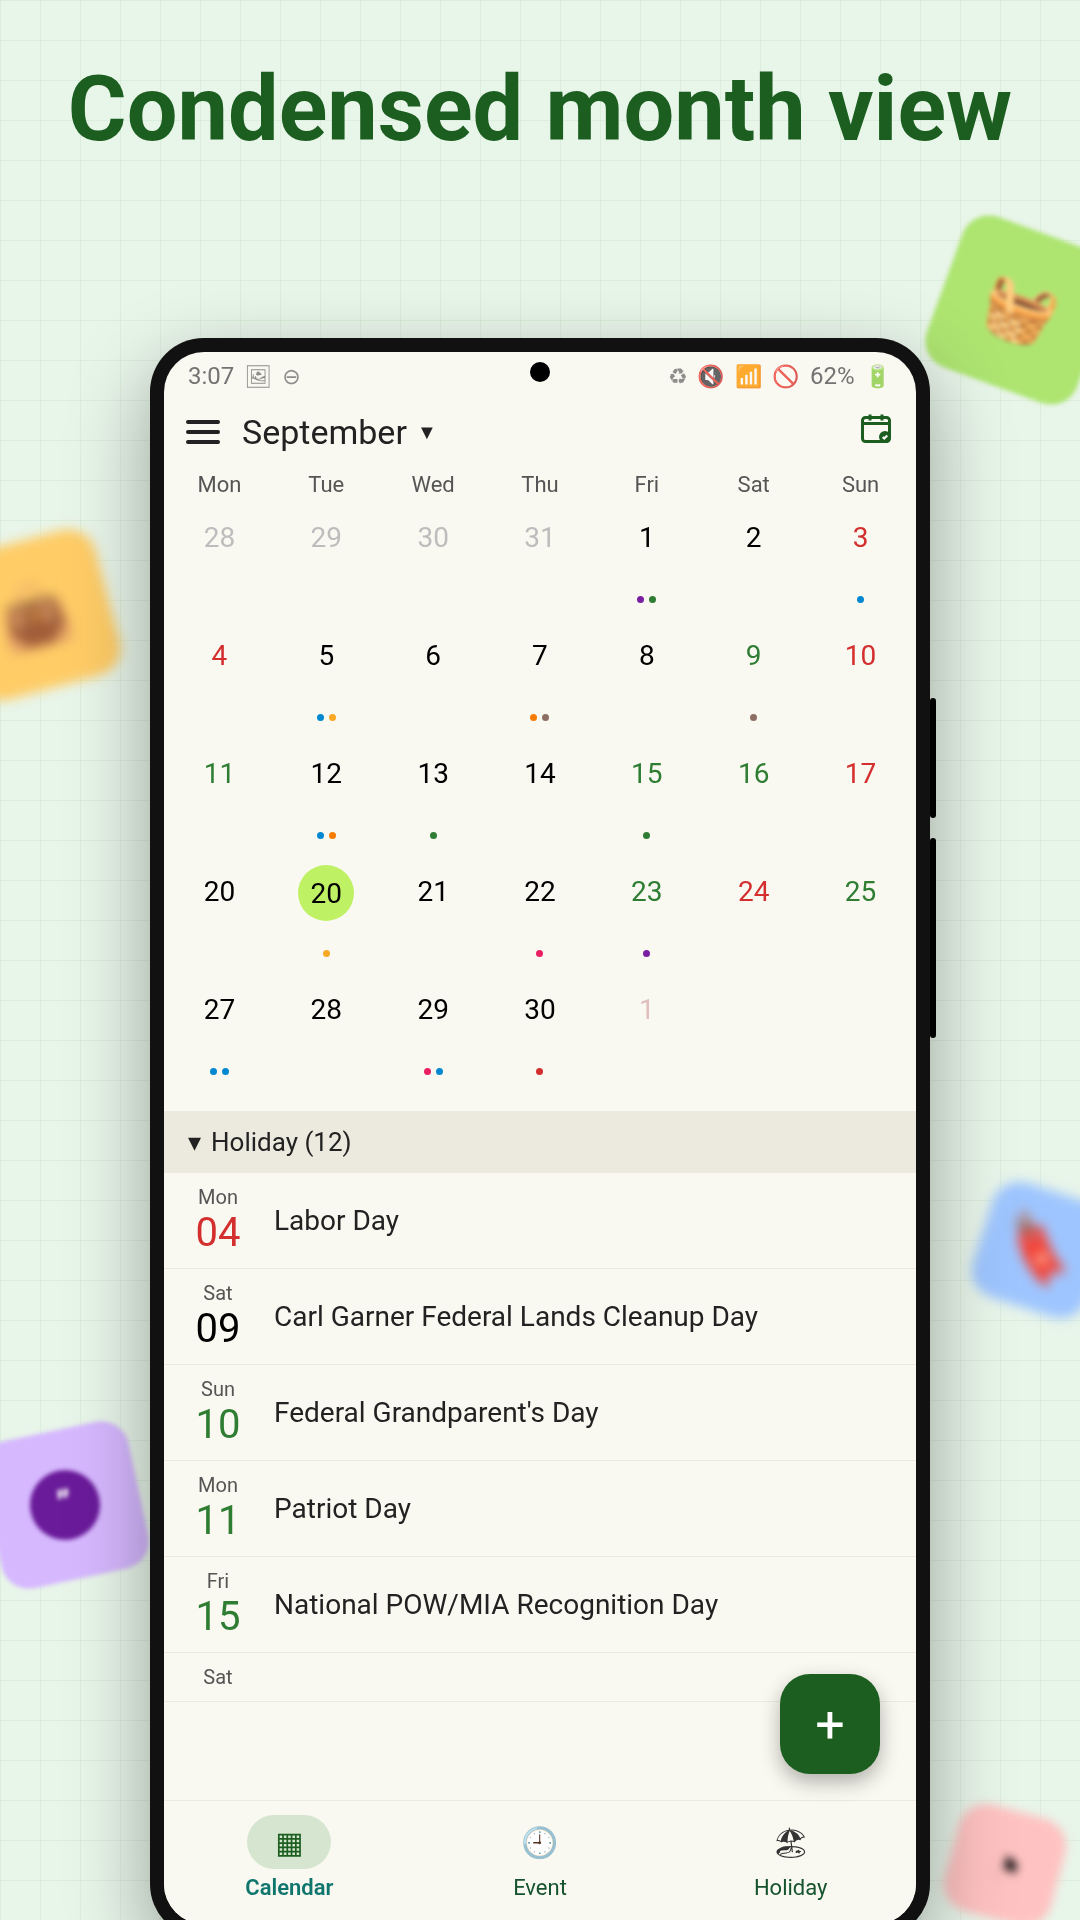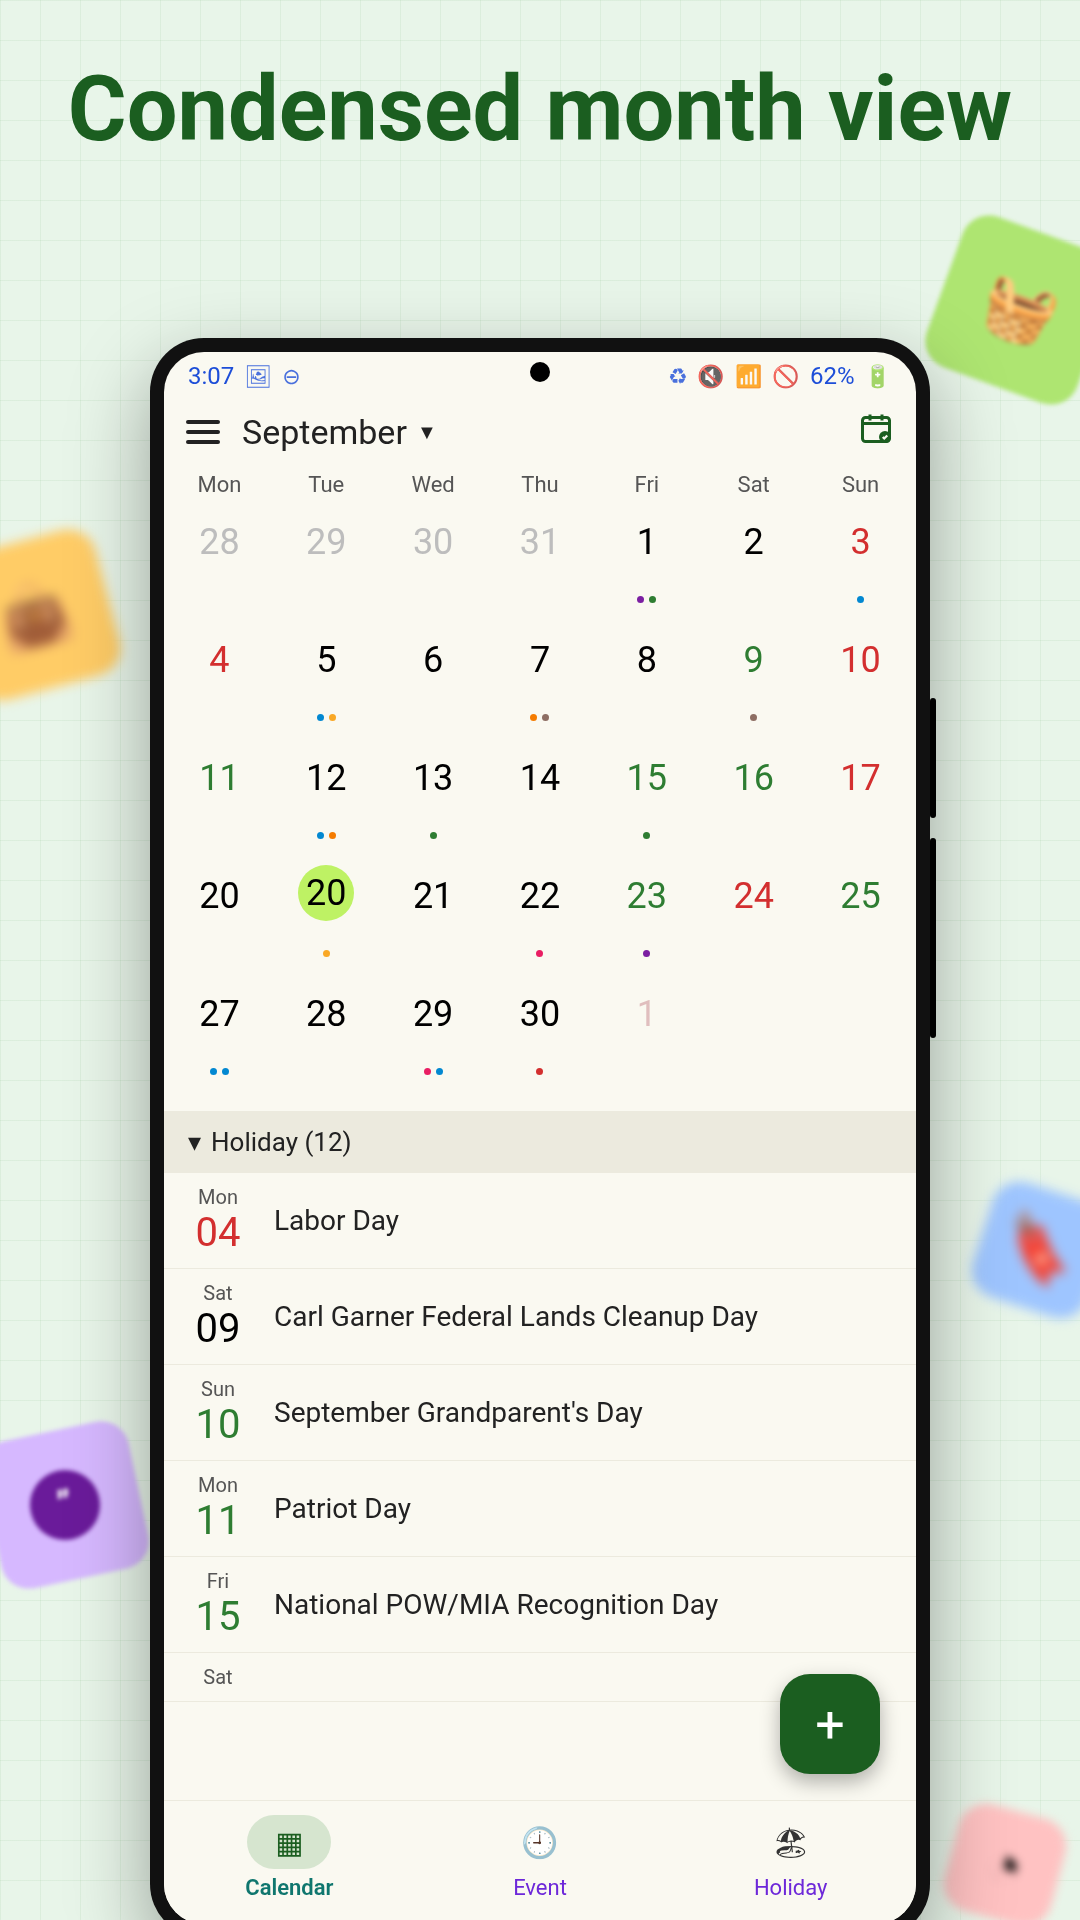--- a/index.html
+++ b/index.html
@@ -65,41 +65,41 @@
     display:flex;
     flex-direction:column;
   }
   .camera {
     position:absolute; top:10px; left:50%; transform:translateX(-50%);
     width:20px;height:20px;border-radius:50%;background:#000;z-index:10;
   }
   
   .statusbar {
     display:flex; align-items:center; justify-content:space-between;
-    padding: 10px 24px 6px; font-size:24px; color:#1d4ed8;
+    padding: 10px 24px 6px; font-size:24px; color:#737373;
   }
   .statusbar .left, .statusbar .right { display:flex; gap:10px; align-items:center;}
   .sicon { font-size:22px; opacity:.8;}
   
   .app-header {
     display:flex; align-items:center; padding: 14px 22px 18px; gap:22px;
   }
   .hamburger { display:flex; flex-direction:column; gap:6px; cursor:pointer;}
   .hamburger span{ width:34px;height:4px;background:#222;border-radius:2px;}
   .month-select { font-size:34px; color:#222; display:flex; align-items:center; gap:10px;}
   .month-select .caret{ font-size:20px;}
   .header-spacer{flex:1;}
   .view-icon { color:#1b5e20; font-size:34px;}
   
   .weekdays { display:grid; grid-template-columns:repeat(7,1fr); padding:0 2px;}
   .weekdays div{ text-align:center; font-size:22px; color:#555;}
   
   .grid { display:grid; grid-template-columns:repeat(7,1fr); padding:6px 2px 18px;}
   .cell { height:118px; text-align:center; position:relative; padding-top:18px;}
-  .cell .num { font-size:36px;}
+  .cell .num { font-size:28px;}
   .cell .dots { position:absolute; bottom:18px; left:0; right:0; display:flex; gap:5px; justify-content:center;}
   .cell .dot { width:7px;height:7px;border-radius:50%;}
   .c-dim{color:#bdbdbd;}
   .c-red{color:#d32f2f;}
   .c-green{color:#2e7d32;}
   .c-dimred{color:#e0bebe;}
   .today .num{
     display:inline-flex; width:56px;height:56px;border-radius:28px;background:#bef264;
     align-items:center;justify-content:center; margin-top:-10px;
   }
@@ -128,21 +128,21 @@
   .bottom-nav{
     display:flex; border-top:1px solid #eceade; background:#faf9f1;
     padding:14px 0 24px;
   }
   .nav-item{ flex:1; text-align:center;}
   .nav-icon-wrap{
     display:inline-flex; width:84px;height:54px;border-radius:27px;
     align-items:center;justify-content:center;font-size:30px;color:#333;
   }
   .nav-item.active .nav-icon-wrap{ background:#d6e5cf; color:#1b5e20;}
-  .nav-label{ font-size:22px; margin-top:6px; color:#6d28d9;}
+  .nav-label{ font-size:22px; margin-top:6px; color:#14532d;}
   .nav-item.active .nav-label{ color:#0f766e; font-weight:600;}
   
   .side-btn{position:absolute; right:-6px; width:6px; background:#000; border-radius:3px;}
   .sb1{top:360px;height:120px;}
   .sb2{top:500px;height:200px;}
 </style>
 </head>
 <body>
 
 <h1 class="headline">Condensed month view</h1>
@@ -373,21 +373,21 @@
             <div class="dow">Sat</div>
             <div class="dnum ">09</div>
           </div>
           <div class="event-title">Carl Garner Federal Lands Cleanup Day</div>
         </div>
         <div class="event-row">
           <div class="event-date">
             <div class="dow">Sun</div>
             <div class="dnum c-green">10</div>
           </div>
-          <div class="event-title">September Grandparent's Day</div>
+          <div class="event-title">Federal Grandparent's Day</div>
         </div>
         <div class="event-row">
           <div class="event-date">
             <div class="dow">Mon</div>
             <div class="dnum c-green">11</div>
           </div>
           <div class="event-title">Patriot Day</div>
         </div>
         <div class="event-row">
           <div class="event-date">

